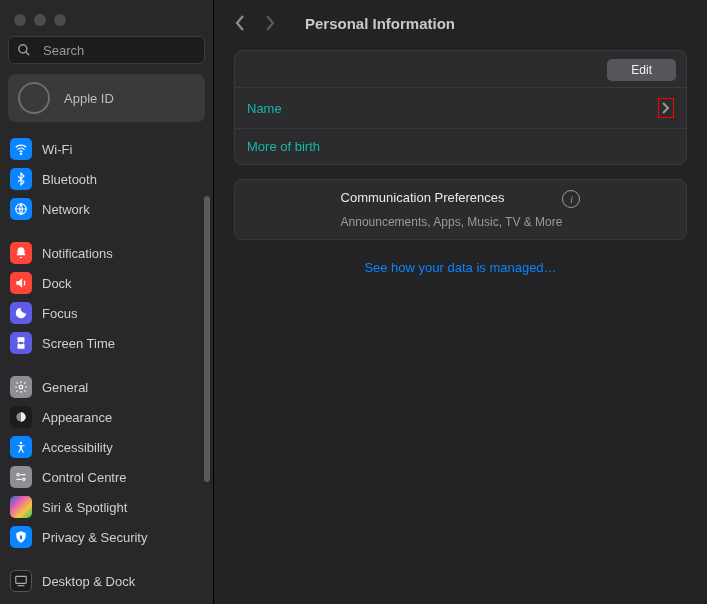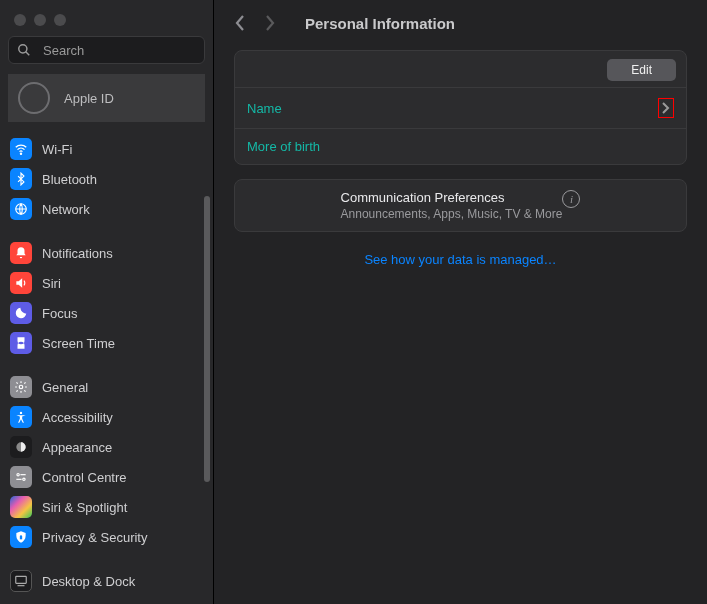--- a/index.html
+++ b/index.html
@@ -55,21 +55,21 @@
       outline: none;
       color: #e0e0e0;
       font-size: 13px;
       margin-left: 12px;
     }
     .search input::placeholder { color: #9a9a9a; }
     .apple-id {
       margin: 2px 8px 12px 8px;
       height: 48px;
       background: #3a3a3c;
-      border-radius: 0;
+      border-radius: 8px;
       display: flex;
       align-items: center;
       padding: 0 10px;
     }
     .avatar-circle {
       width: 32px;
       height: 32px;
       border-radius: 50%;
       border: 2px solid #6d6d70;
       background: transparent;
@@ -199,21 +199,21 @@
       color: #9a9a9a;
     }
     .comm-row {
       display: flex;
       justify-content: center;
       align-items: flex-start;
       padding: 10px 12px;
     }
     .comm-left { display: flex; flex-direction: column; }
     .comm-title { color: #e9e9eb; font-weight: 500; }
-    .comm-sub { color: #9a9a9d; font-size: 12px; margin-top: 2px; }
+    .comm-sub { color: #9a9a9d; font-size: 12px; margin-top: 10px; }
     .info-icon {
       width: 18px;
       height: 18px;
       border: 1.5px solid #9a9a9d;
       border-radius: 50%;
       color: #9a9a9d;
       font-size: 11px;
       display: flex;
       align-items: center;
       justify-content: center;
@@ -297,21 +297,21 @@
             </div>
             <span class="nav-label">Notifications</span>
           </div>
           <div class="nav-item">
             <div class="nav-icon ic-sound">
               <svg width="14" height="14" viewBox="0 0 24 24" fill="white">
                 <path d="M4 9v6h4l6 5V4l-6 5H4z"></path>
                 <path d="M17 8c2 2 2 6 0 8" fill="none" stroke="white" stroke-width="2"></path>
               </svg>
             </div>
-            <span class="nav-label">Siri</span>
+            <span class="nav-label">Dock</span>
           </div>
           <div class="nav-item">
             <div class="nav-icon ic-focus">
               <svg width="14" height="14" viewBox="0 0 24 24" fill="white">
                 <path d="M21 13A9 9 0 1 1 11 3c0 5 5 10 10 10z"></path>
               </svg>
             </div>
             <span class="nav-label">Focus</span>
           </div>
           <div class="nav-item">
@@ -327,36 +327,36 @@
           <div class="nav-item">
             <div class="nav-icon ic-general">
               <svg width="14" height="14" viewBox="0 0 24 24" fill="none" stroke="white" stroke-width="2">
                 <circle cx="12" cy="12" r="3"></circle>
                 <path d="M12 2v3M12 19v3M4.2 4.2l2.1 2.1M17.7 17.7l2.1 2.1M2 12h3M19 12h3M4.2 19.8l2.1-2.1M17.7 6.3l2.1-2.1"></path>
               </svg>
             </div>
             <span class="nav-label">General</span>
           </div>
           <div class="nav-item">
-            <div class="nav-icon ic-accessibility">
-              <svg width="14" height="14" viewBox="0 0 24 24" fill="white">
-                <circle cx="12" cy="5" r="2"></circle>
-                <path d="M4 9h16l-6 2v4l3 7h-2l-3-6-3 6H7l3-7v-4z"></path>
-              </svg>
-            </div>
-            <span class="nav-label">Accessibility</span>
-          </div>
-          <div class="nav-item">
             <div class="nav-icon ic-appearance">
               <svg width="14" height="14" viewBox="0 0 24 24" fill="#888">
                 <circle cx="12" cy="12" r="8"></circle>
                 <path d="M12 4a8 8 0 0 1 0 16z" fill="#eee"></path>
               </svg>
             </div>
             <span class="nav-label">Appearance</span>
+          </div>
+          <div class="nav-item">
+            <div class="nav-icon ic-accessibility">
+              <svg width="14" height="14" viewBox="0 0 24 24" fill="white">
+                <circle cx="12" cy="5" r="2"></circle>
+                <path d="M4 9h16l-6 2v4l3 7h-2l-3-6-3 6H7l3-7v-4z"></path>
+              </svg>
+            </div>
+            <span class="nav-label">Accessibility</span>
           </div>
           <div class="nav-item">
             <div class="nav-icon ic-controlcentre">
               <svg width="14" height="14" viewBox="0 0 24 24" fill="none" stroke="white" stroke-width="2">
                 <circle cx="7" cy="8" r="2"></circle>
                 <line x1="11" y1="8" x2="20" y2="8"></line>
                 <circle cx="17" cy="16" r="2"></circle>
                 <line x1="4" y1="16" x2="13" y2="16"></line>
               </svg>
             </div>

